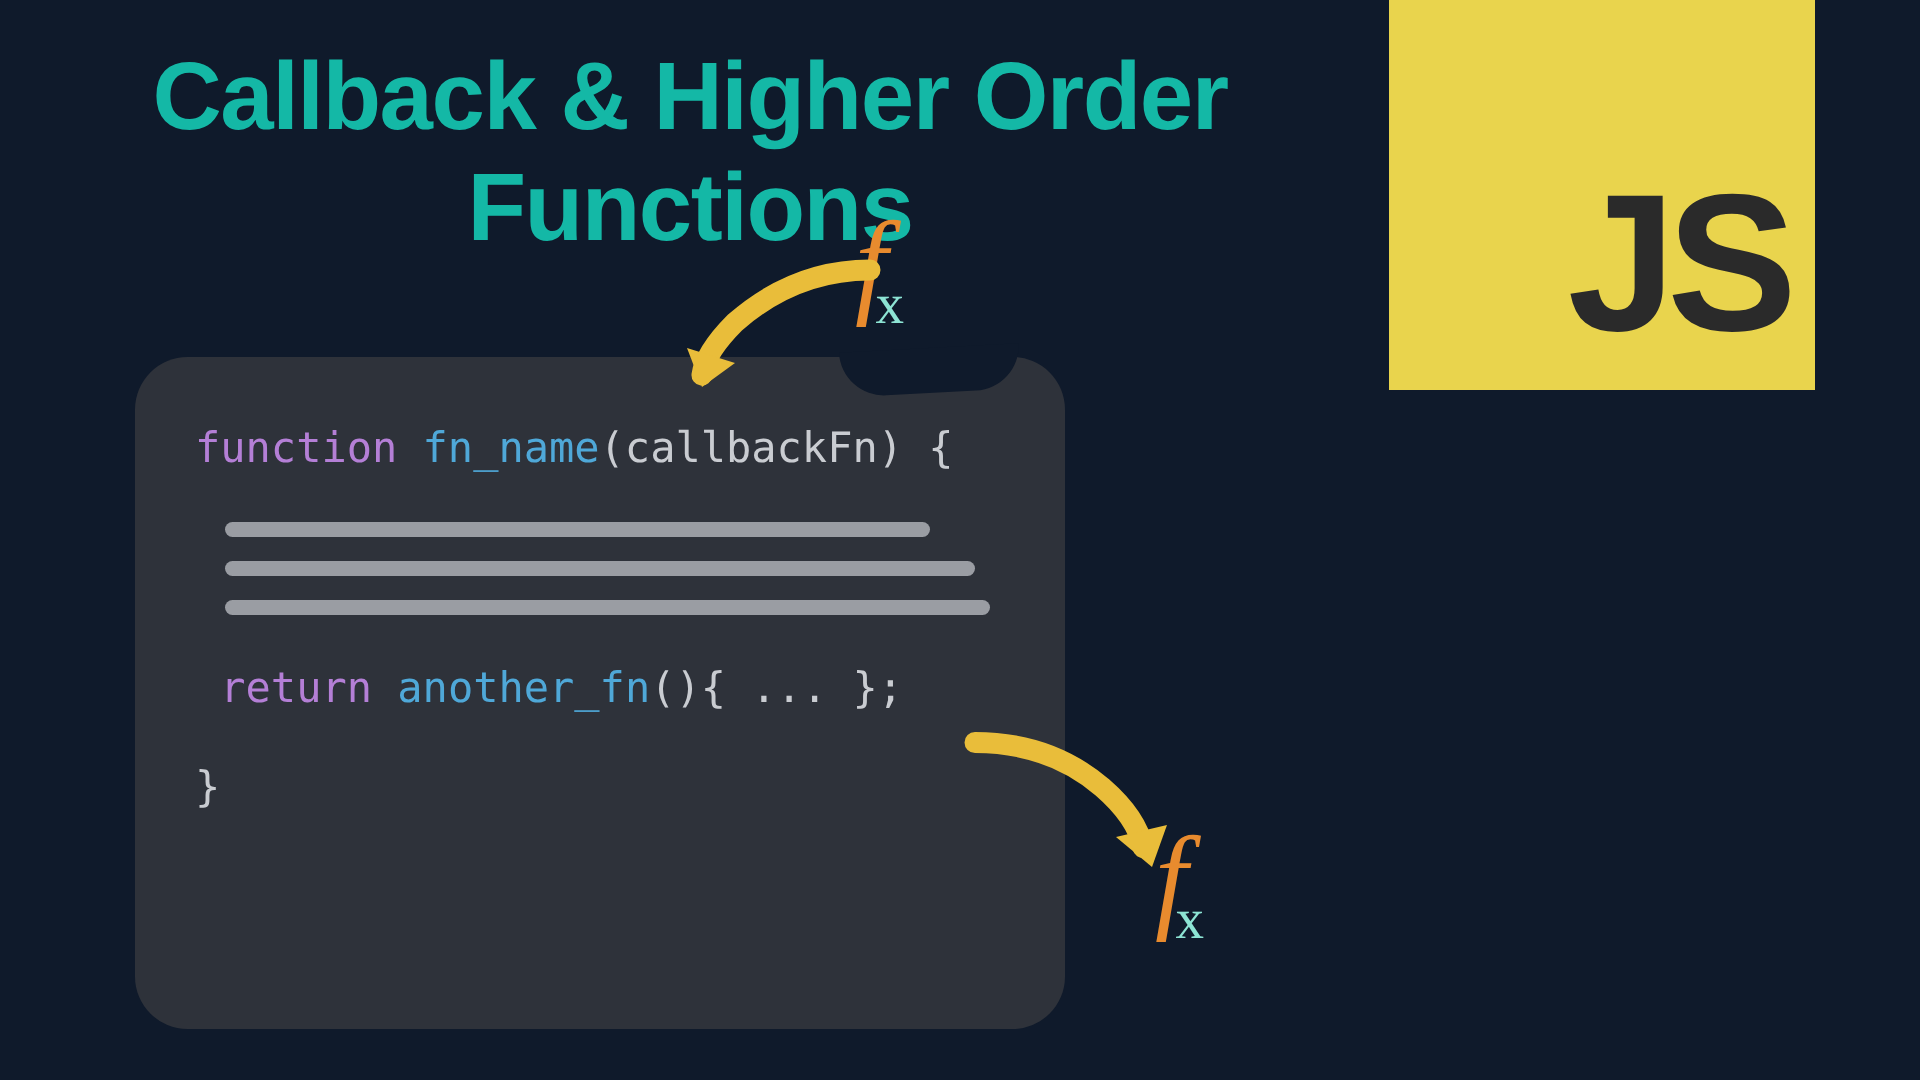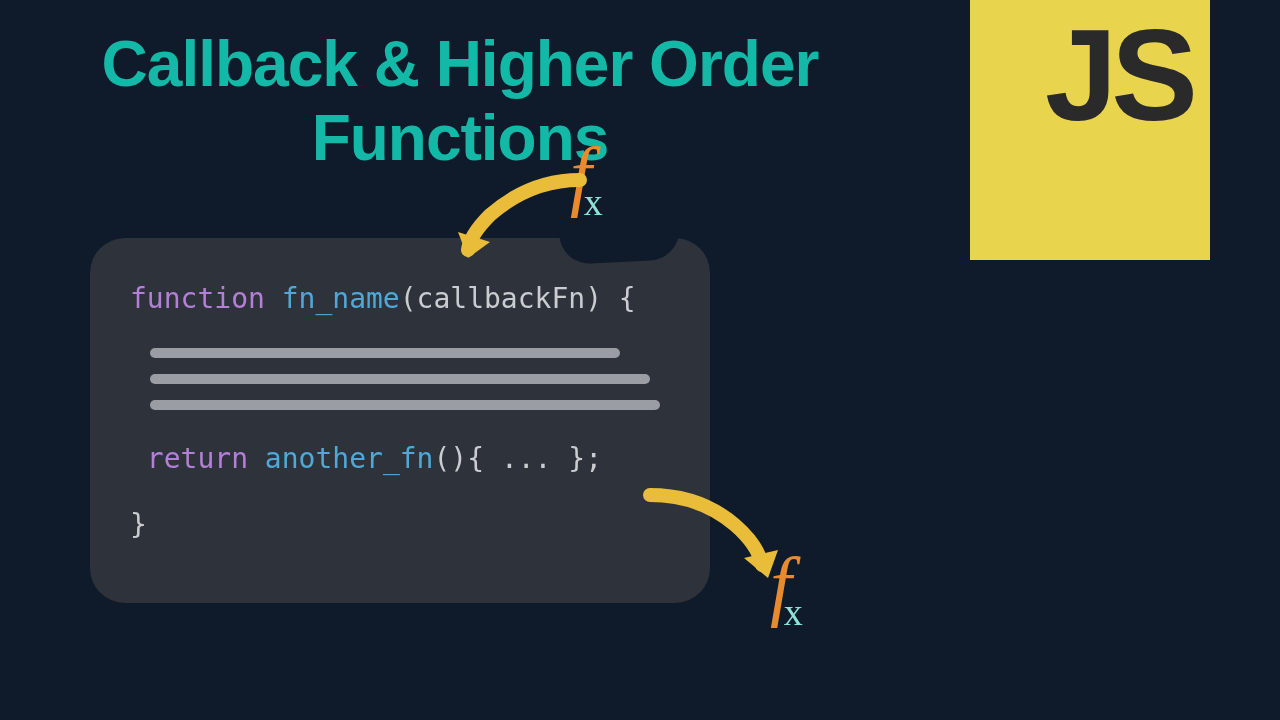--- a/index.html
+++ b/index.html
@@ -20,40 +20,41 @@
     font-size: 64px;
     font-weight: 700;
     text-align: center;
     line-height: 1.15;
     letter-spacing: -1px;
   }
   .js-badge {
     position: absolute;
     top: 0;
     right: 70px;
-    width: 240px;
+    width: 284px;
     height: 260px;
     background: #e9d44d;
     display: flex;
+    align-items: flex-end;
     justify-content: flex-end;
-    padding: 10px 18px;
+    padding: 20px 18px;
   }
   .js-badge-text {
     font-size: 130px;
     font-weight: 700;
     color: #2a2a2a;
     letter-spacing: -6px;
     line-height: 1;
   }
   .code-block {
     position: absolute;
     top: 238px;
     left: 90px;
     width: 620px;
-    height: 365px;
+    height: 448px;
     background: #2e323a;
     border-radius: 35px 35px 35px 35px;
     padding: 40px 40px;
   }
   .code-block::before{
     content:"";
     position:absolute;
     top:-6px; right:30px;
     width:120px; height:30px;
     background:#0f1a2b;

